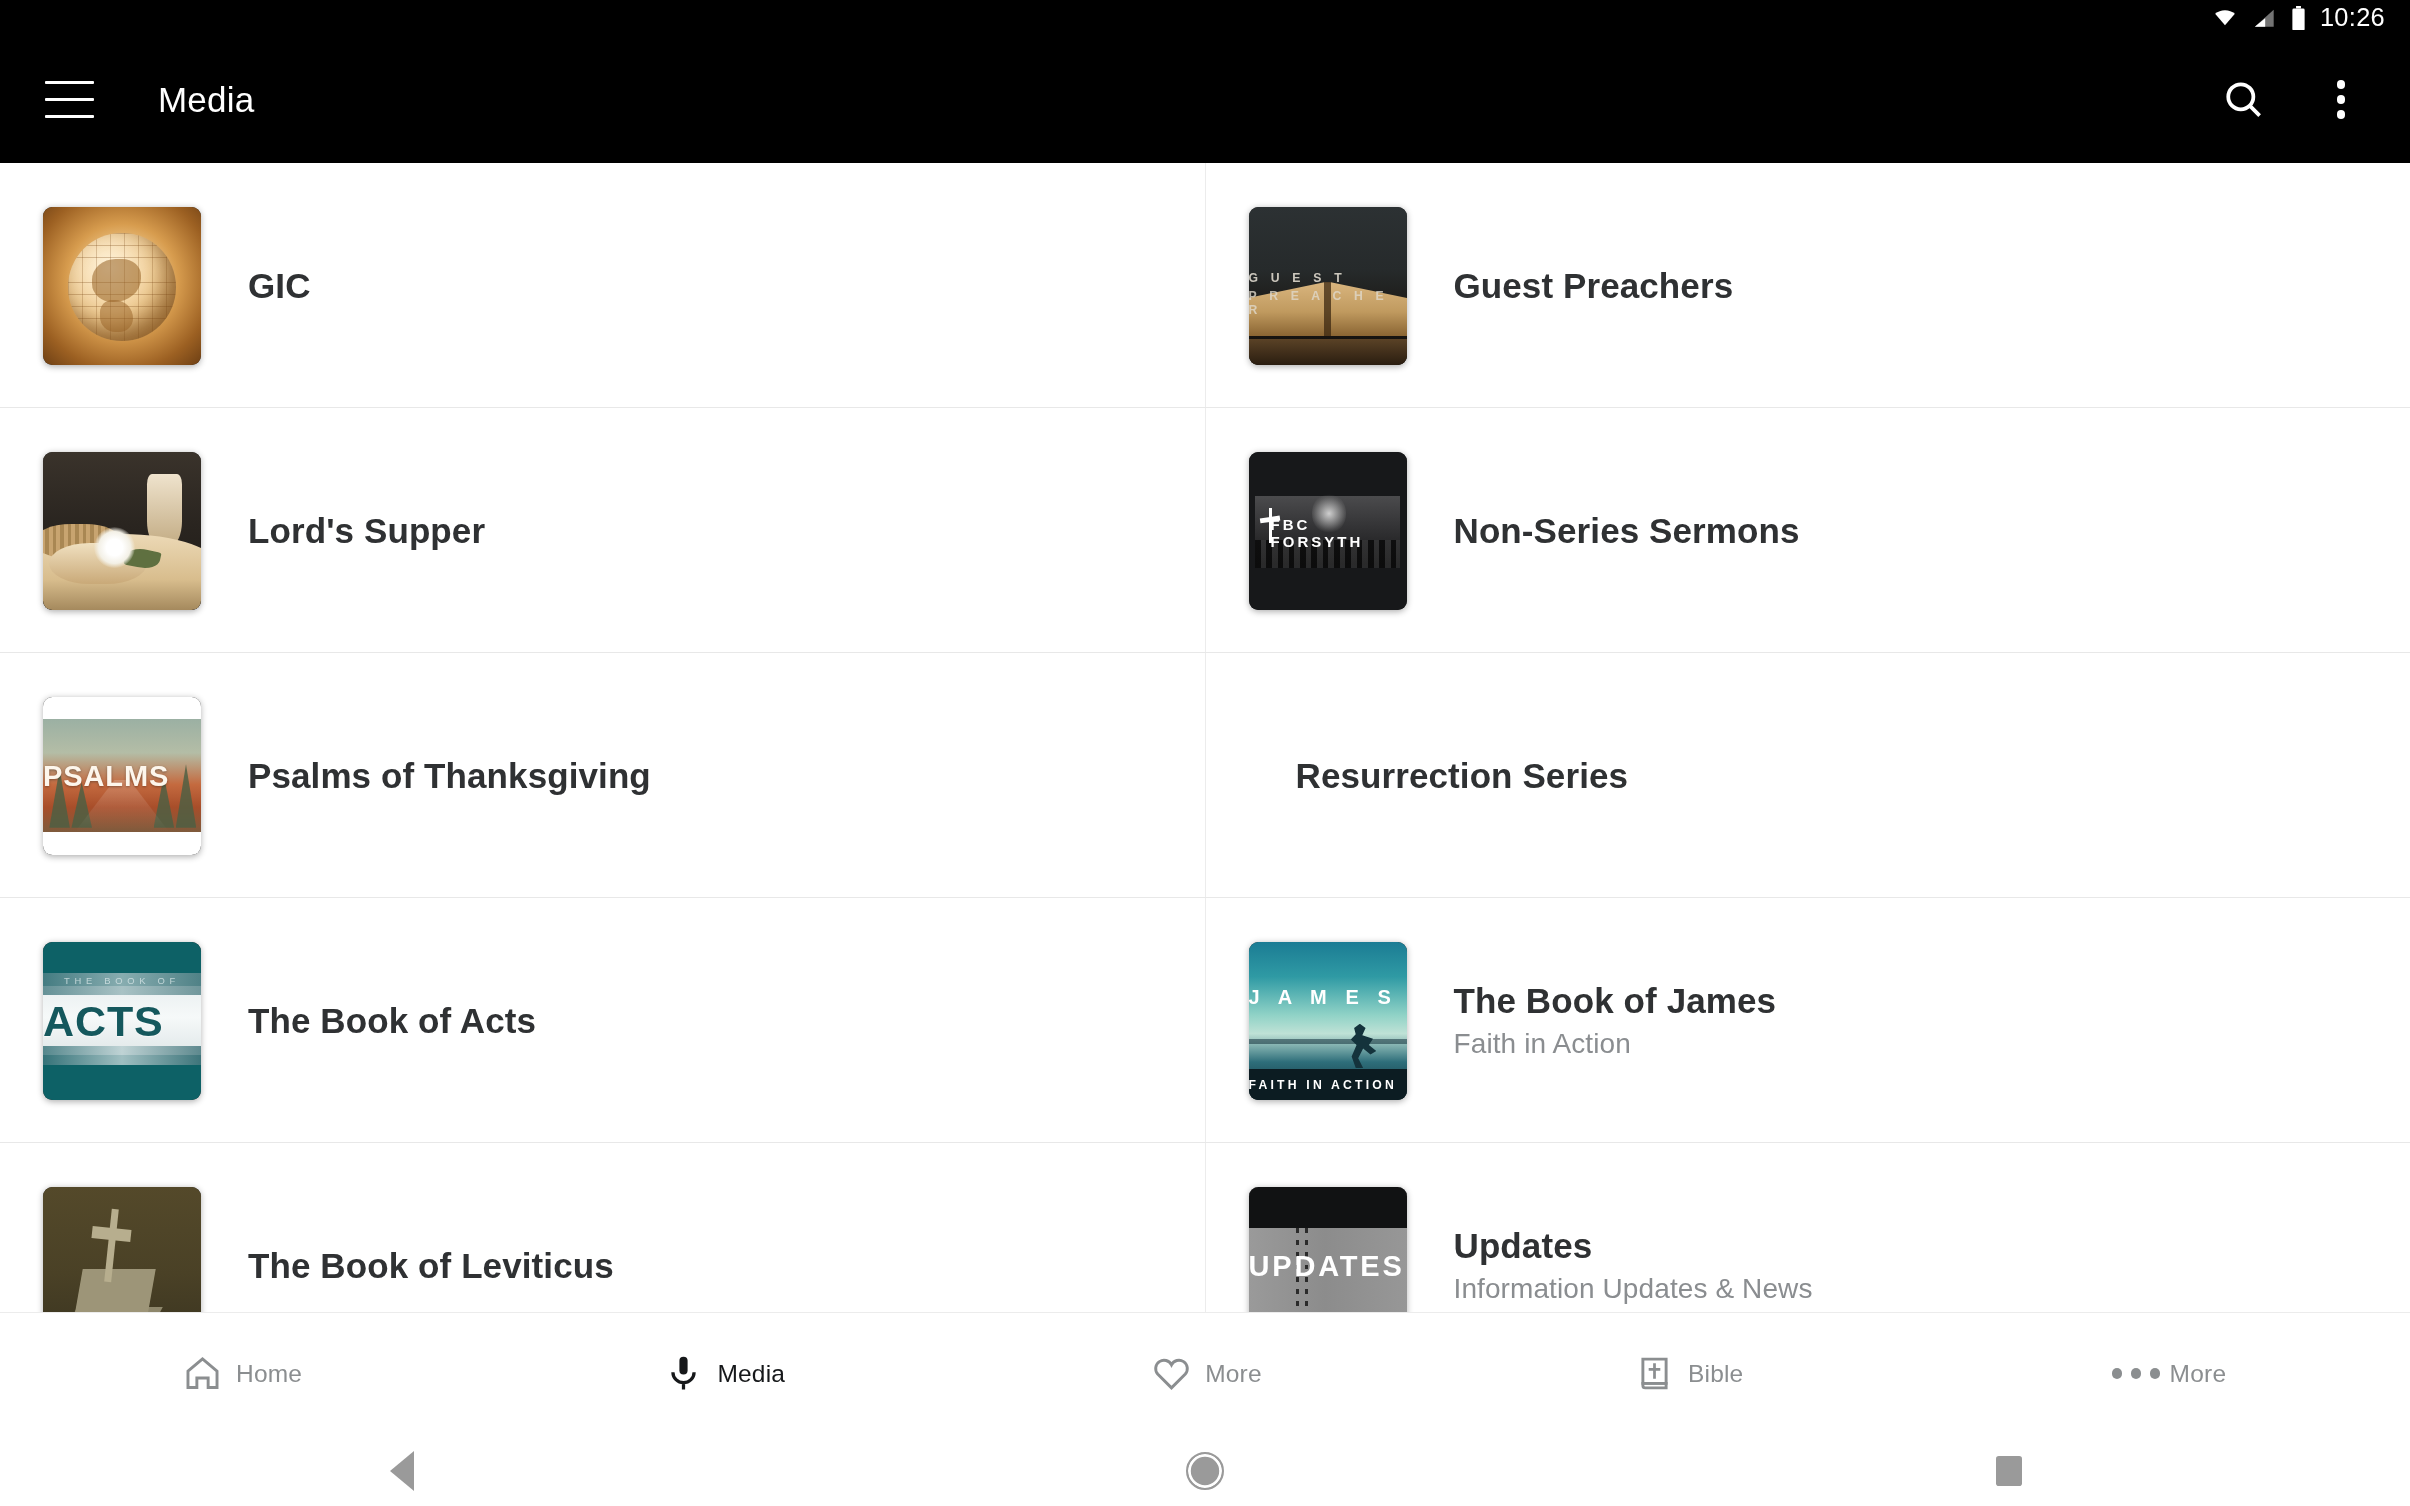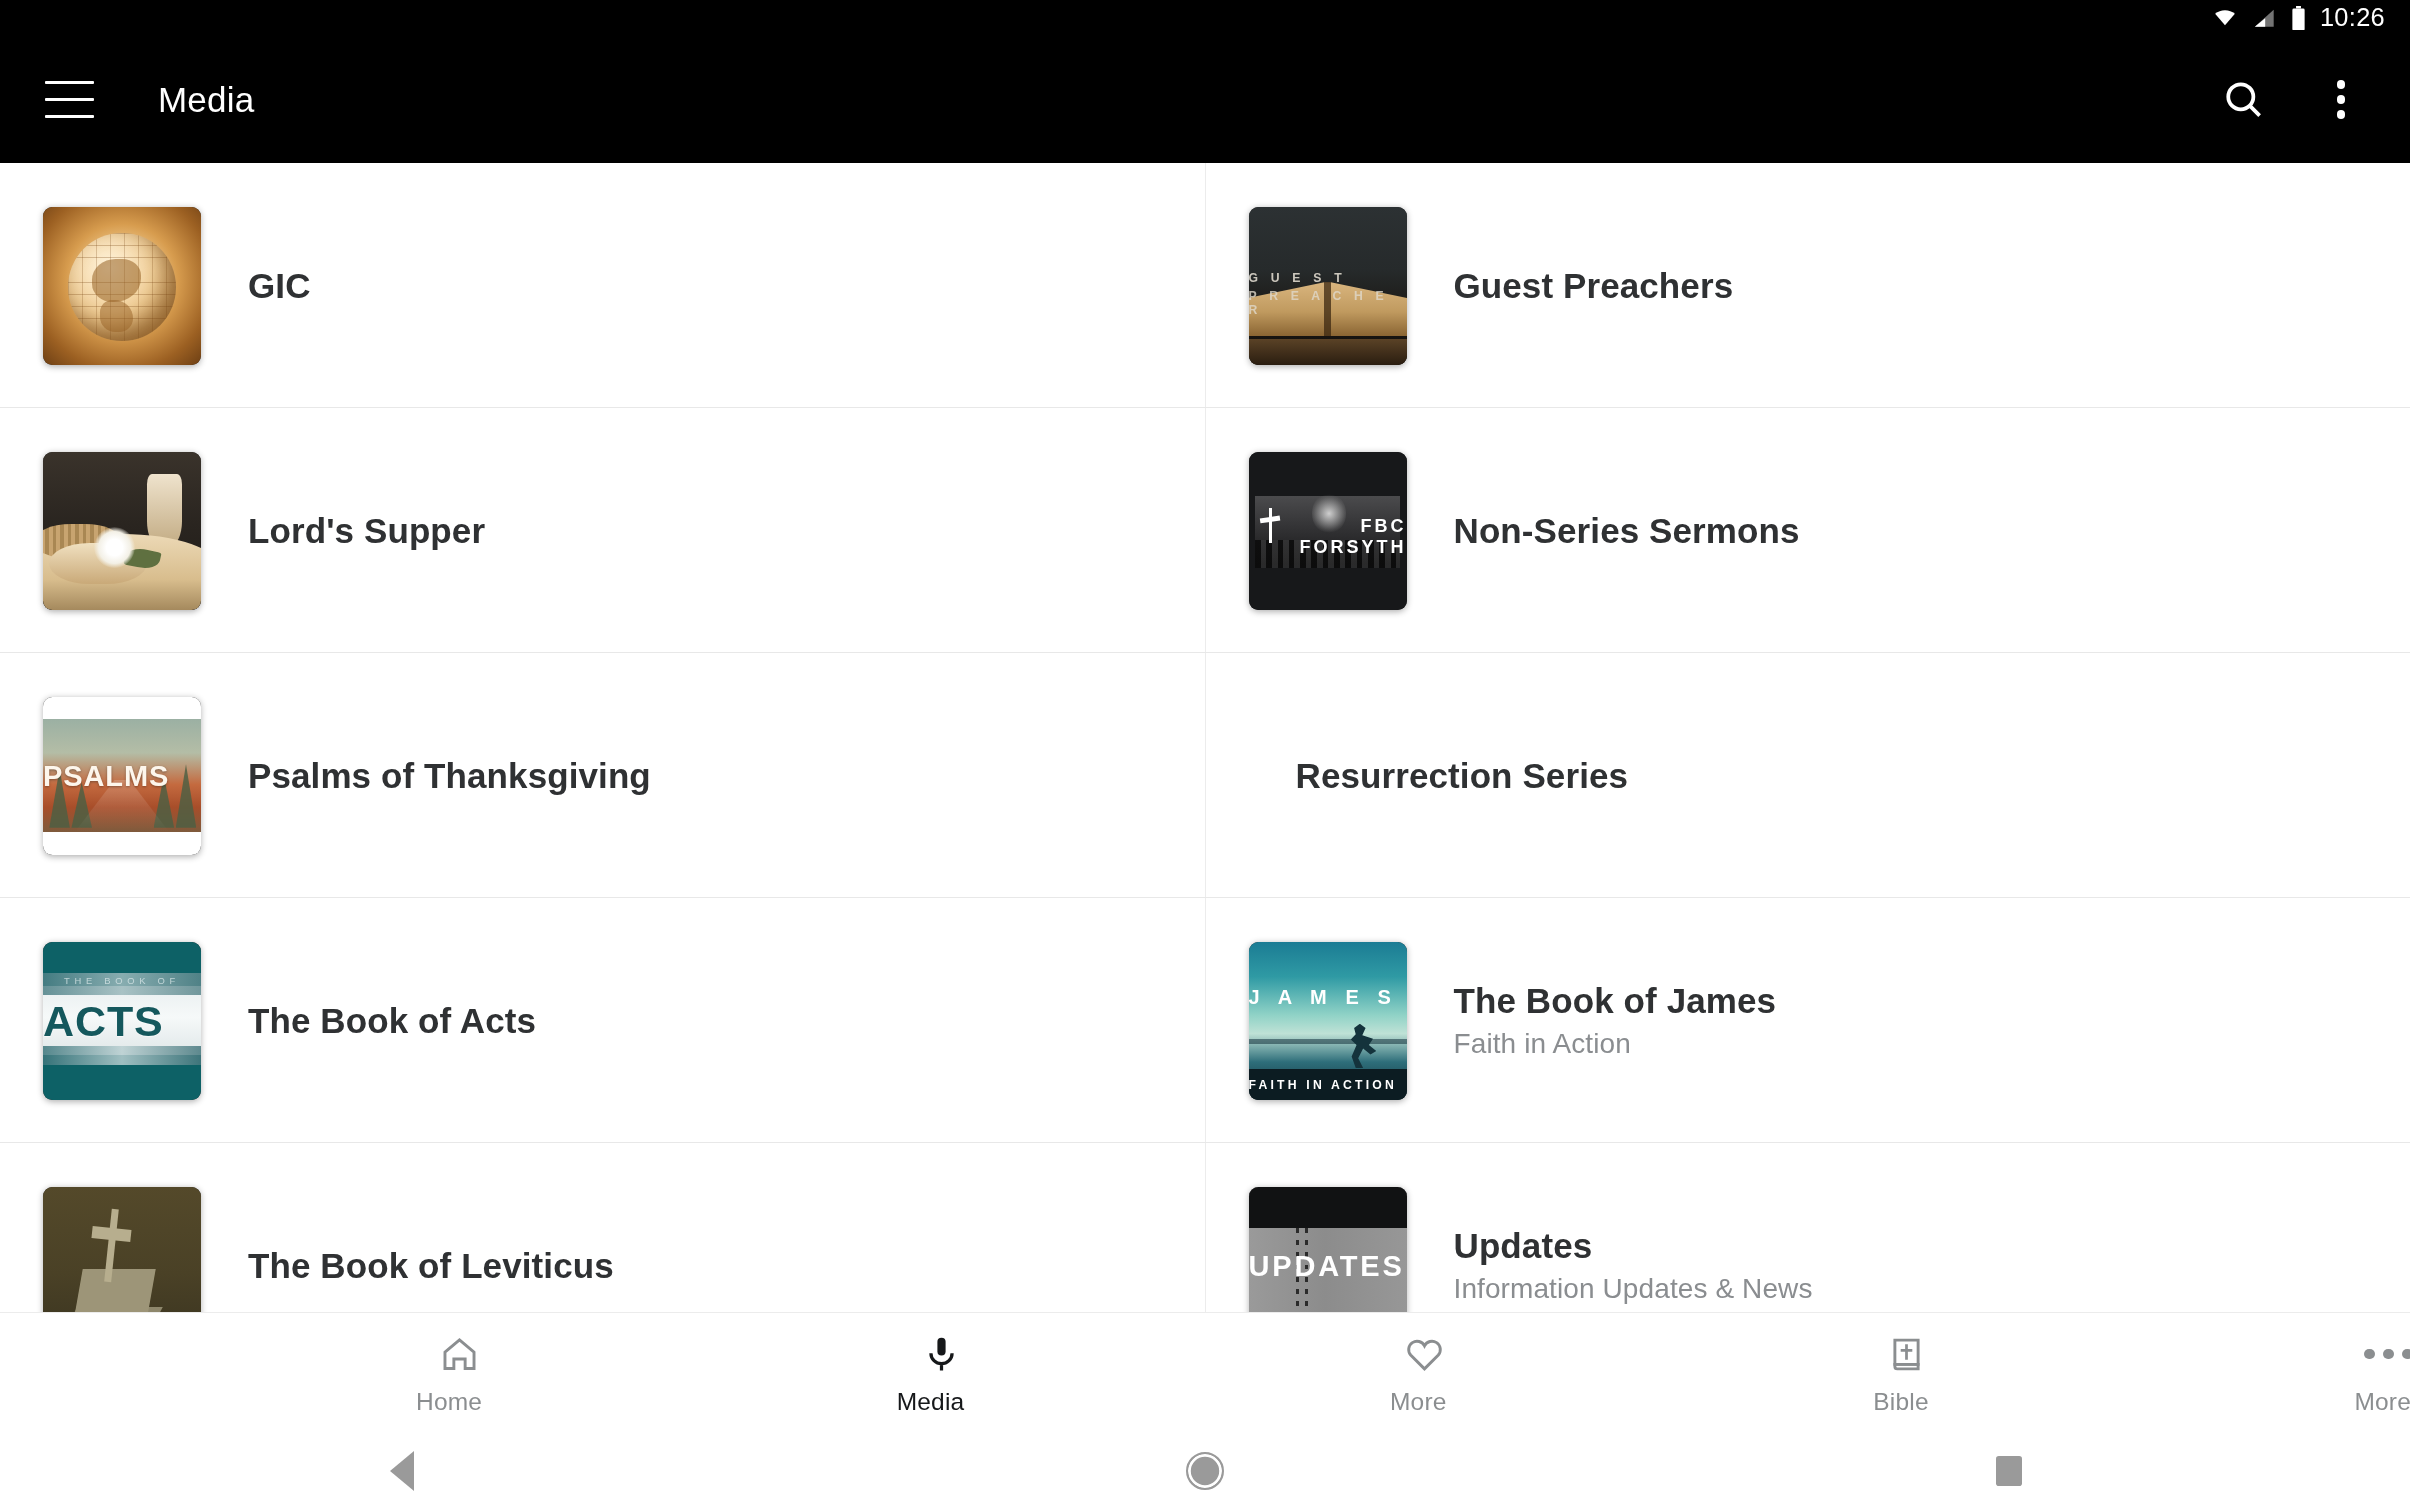--- a/index.html
+++ b/index.html
@@ -100,21 +100,21 @@
       background:#5f7040; border-radius:60% 10% 60% 10%; transform:rotate(12deg); }
 
   
   .a-fbc { background:#17181a; }
   .a-fbc .stage { position:absolute; left:4%; top:28%; width:92%; height:44%;
       background:linear-gradient(#4b4b4d 0%, #2e2e30 55%, #171718 100%); }
   .a-fbc .glow { position:absolute; left:40%; top:26%; width:22%; height:26%;
       border-radius:50%; background:radial-gradient(circle,#cfcfcf 0%, rgba(140,140,140,.25) 60%, transparent 72%); }
   .a-fbc .crowd { position:absolute; left:4%; bottom:26%; width:92%; height:18%;
       background:repeating-linear-gradient(90deg, rgba(10,10,10,.85) 0 5.6px, rgba(60,60,60,.5) 5.6px 11.3px); }
-  .a-fbc .fb-lbl { top:41%; font-size:18px; letter-spacing:3px; color:#fff; padding-left:14%; text-align:right; }
+  .a-fbc .fb-lbl { top:41%; font-size:15px; letter-spacing:3px; color:#fff; padding-left:14%; text-align:left; }
   .a-fbc .cross { position:absolute; left:6%; top:36%; width:16%; height:22%; }
   .a-fbc .cross:before { content:""; position:absolute; left:42%; top:0; width:14%; height:100%; background:#fff; }
   .a-fbc .cross:after { content:""; position:absolute; left:10%; top:26%; width:78%; height:13%; background:#fff; transform:rotate(-8deg); }
 
   
   .a-psalms { background:#fff; }
   .a-psalms .pic { position:absolute; left:0; top:14%; width:100%; height:72%;
       background:linear-gradient(#9bb0a3 0%, #b4bda6 30%, #c46a3f 58%, #a84e2a 78%, #7e5a3c 100%); overflow:hidden; }
   .a-psalms .tree { position:absolute; bottom:4%; width:13%; height:52%;
       background:#4c5f43; clip-path:polygon(50% 0,100% 100%,0 100%); opacity:.82; }
@@ -184,22 +184,22 @@
   .a-upd .coil { position:absolute; left:30%; top:26%; width:2.8px; height:74%;
       background:repeating-linear-gradient(#2b2b2b 0 4.7px, transparent 4.7px 12.2px); }
   .a-upd .coil2 { position:absolute; left:36%; top:26%; width:2.8px; height:74%;
       background:repeating-linear-gradient(#2b2b2b 0 4.7px, transparent 4.7px 12.2px); }
   .a-upd .up-lbl { top:40%; font-size:29px; letter-spacing:2.8px; color:#ffffff; }
 
   
   .bottomnav { position:absolute; left:0; bottom:73px; width:2411px; height:122px;
                background:#fff; border-top:0.9px solid #ececec;
                display:flex; align-items:center; }
-  .nav-tab { flex:1; height:122px; display:flex; flex-direction:column;
-             align-items:flex-end; justify-content:center; gap:11px; cursor:pointer; }
+  .nav-tab { flex:1; height:122px; display:flex; 
+             align-items:center; justify-content:center; gap:11px; cursor:pointer; }
   .nav-ico { width:45px; height:45px; display:flex; align-items:center; justify-content:center; }
   .nav-lbl { font-size:24.5px; color:#8b8e90; letter-spacing:0.2px; }
   .nav-tab.active .nav-lbl { color:#16181a; }
   .dots-h { display:flex; gap:8.5px; align-items:center; }
   .dots-h span { width:10.4px; height:10.4px; border-radius:50%; background:#8b8e90; display:block; }
 
   
   .sysnav { position:absolute; left:0; bottom:0; width:2411px; height:73px;
             background:#fff; display:flex; align-items:center; justify-content:center; }
   .sys-slot { width:33.33%; display:flex; align-items:center; justify-content:center; cursor:pointer; }

